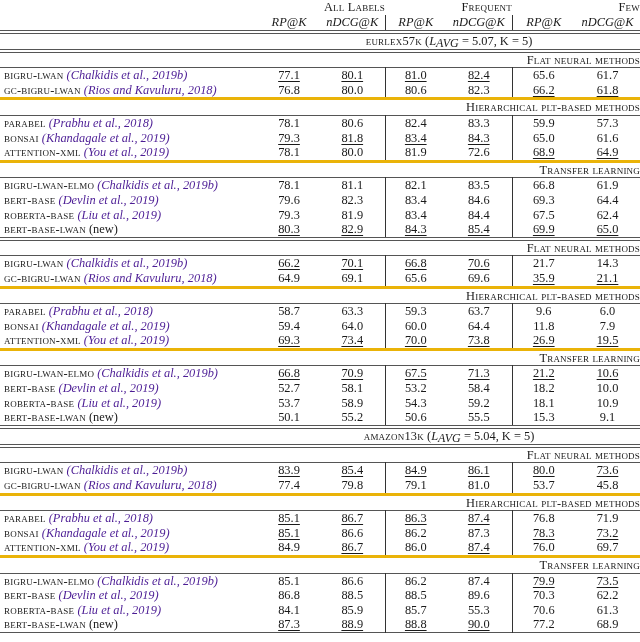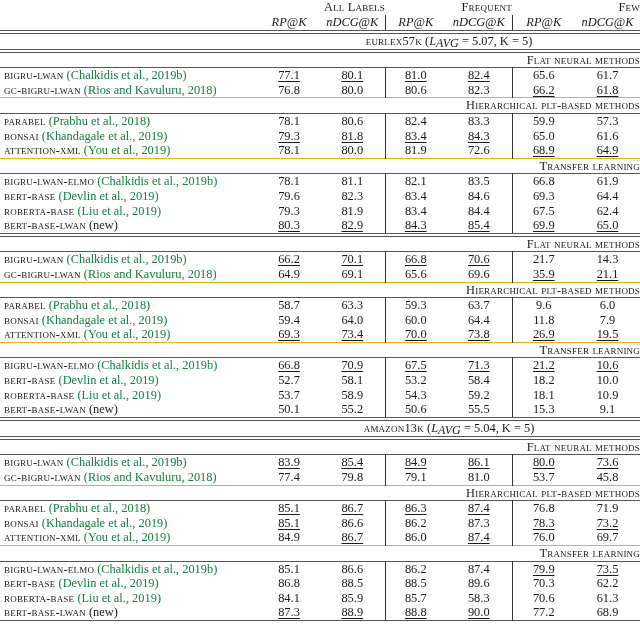--- a/index.html
+++ b/index.html
@@ -11,31 +11,31 @@
   col.c-v2 { width: 65px; }
   col.c-v3 { width: 61px; }
   col.c-v4 { width: 66px; }
   col.c-v5 { width: 63px; }
   col.c-v6 { width: 65px; }
   td { padding: 0; white-space: nowrap; vertical-align: middle; }
   td.num { text-align: center; }
   td.name { padding-left: 4px; overflow: hidden; }
   td.vl { border-left: 1px solid #333; }
   .sc { font-variant: small-caps; letter-spacing: 0.2px; text-align: right; }
-  .cite { color: #15803d; }
+  .cite { color: #4c1d95; font-style: italic; }
   .u { text-decoration: underline; text-underline-offset: 2px; }
   .b { font-weight: normal; }
   tr.grouphead td { text-align: right; height: 14px; }
   tr.metrics td { height: 15px; font-style: italic; }
   tr.dataset td { text-align: center; height: 15px; }
   tr.section td { height: 14.6px; padding-left: 16px; }
   tr.row td { height: 14.6px; }
   .dtop { border-top: 4px double #555; }
   .stop { border-top: 1px solid #555; }
-  .sbot { border-bottom: 1px solid #eab308; }
+  .sbot { border-bottom: 3px solid #eab308; }
   .math { font-style: italic; }
   sub { font-size: 12px; vertical-align: -2px; line-height: 0; }
 </style>
 </head>
 <body>
 
 <div class="wrap">
   <table>
     <colgroup>
       <col class="c-name">
@@ -322,21 +322,21 @@
           <td class="num vl"><span class="">88.5</span></td>
           <td class="num"><span class="">89.6</span></td>
           <td class="num vl"><span class="">70.3</span></td>
           <td class="num"><span class="">62.2</span></td>
         </tr>
         <tr class="row">
           <td class="name"><span class="sc">roberta-base</span> <span class="cite">(Liu et al., 2019)</span></td>
           <td class="num"><span class="">84.1</span></td>
           <td class="num"><span class="">85.9</span></td>
           <td class="num vl"><span class="">85.7</span></td>
-          <td class="num"><span class="">58.3</span></td>
+          <td class="num"><span class="">55.3</span></td>
           <td class="num vl"><span class="">70.6</span></td>
           <td class="num"><span class="">61.3</span></td>
         </tr>
         <tr class="row sbot" style="border-bottom: 1px solid rgb(85, 85, 85);">
           <td class="name"><span class="sc">bert-base-lwan</span> <span class="">(new)</span></td>
           <td class="num"><span class="u b">87.3</span></td>
           <td class="num"><span class="u b">88.9</span></td>
           <td class="num vl"><span class="u b">88.8</span></td>
           <td class="num"><span class="u b">90.0</span></td>
           <td class="num vl"><span class="">77.2</span></td>

